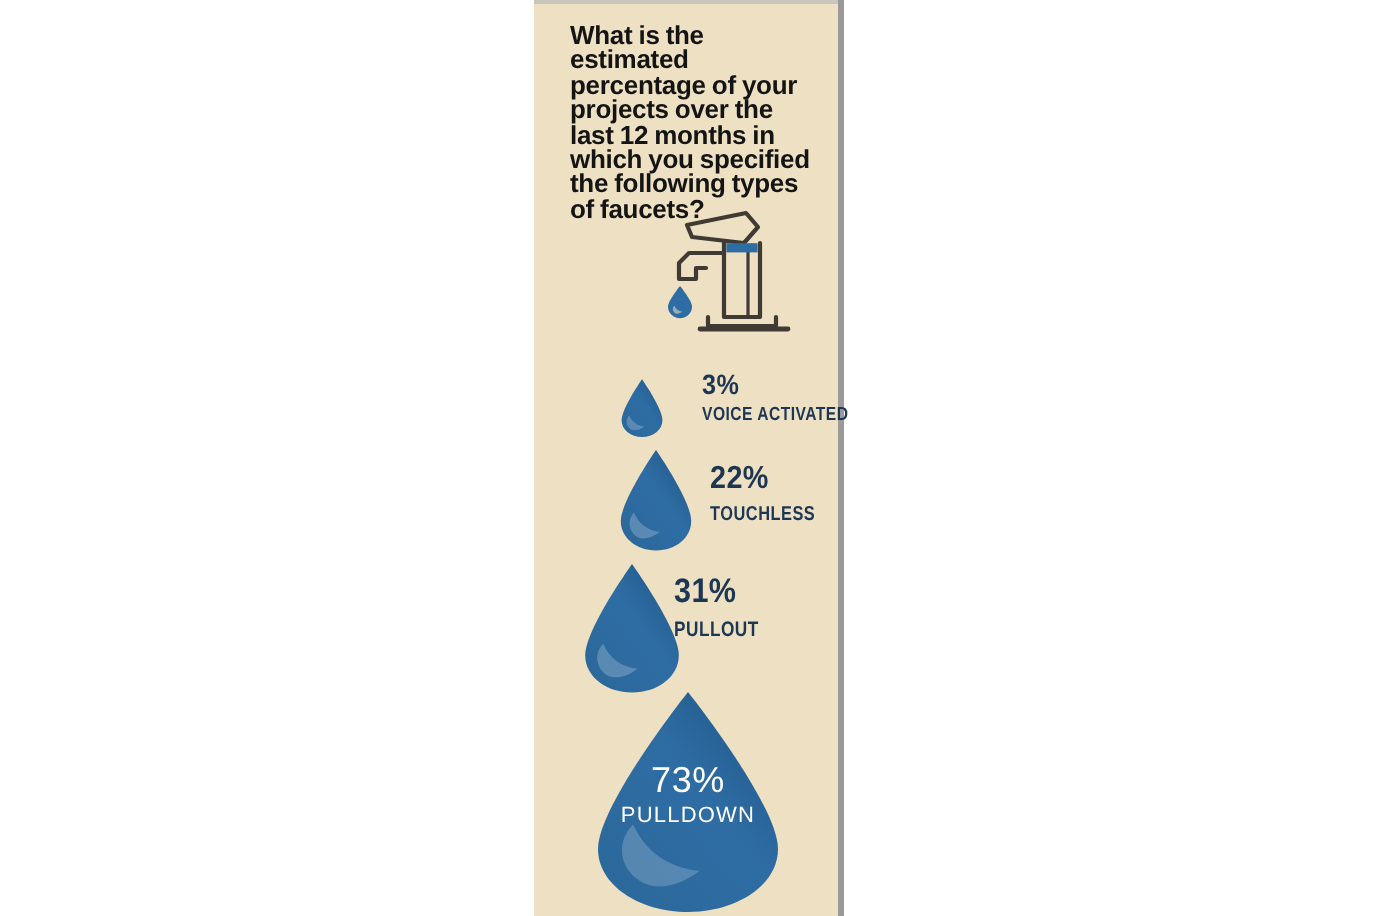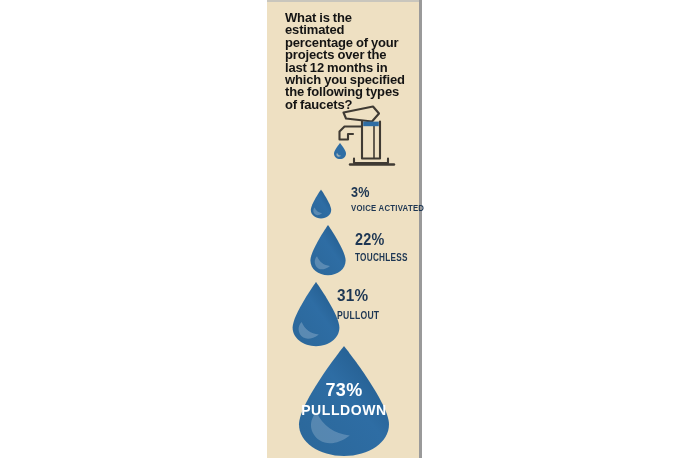--- a/index.html
+++ b/index.html
@@ -70,29 +70,29 @@
   #r1 .pct{font-size:14px;}
   #r1 .lbl{font-size:9.5px;}
   #r2 .pct{font-size:16px;}
   #r2 .lbl{font-size:10px;}
   #r3 .pct{font-size:17px;}
   #r3 .lbl{font-size:10.5px;}
 
   
   #r4 .inpct{
     position:absolute;left:0;top:0;width:100%;
-    text-align:center;color:#ffffff;font-weight:bold;
+    text-align:center;color:#ffffff;font-weight:normal;
     font-family:"Liberation Sans Narrow","Liberation Sans",sans-serif;
     font-size:18px;line-height:1;letter-spacing:0.3px;
   }
   #r4 .inlbl{
     position:absolute;left:0;top:0;width:100%;
-    text-align:center;color:#ffffff;font-weight:bold;
-    font-family:"Liberation Sans Narrow","Liberation Sans",sans-serif;
-    font-size:14px;line-height:1;letter-spacing:0.6px;
+    text-align:center;color:#ffffff;font-weight:normal;
+    font-family:"Liberation Sans Narrow","Liberation Sans",sans-serif;
+    font-size:11px;line-height:1;letter-spacing:0.6px;
     text-transform:uppercase;
   }
 </style>
 </head>
 <body>
 
 <div id="stage">
 
   <div id="panel"></div>
   <div id="panel-edge-top"></div>

